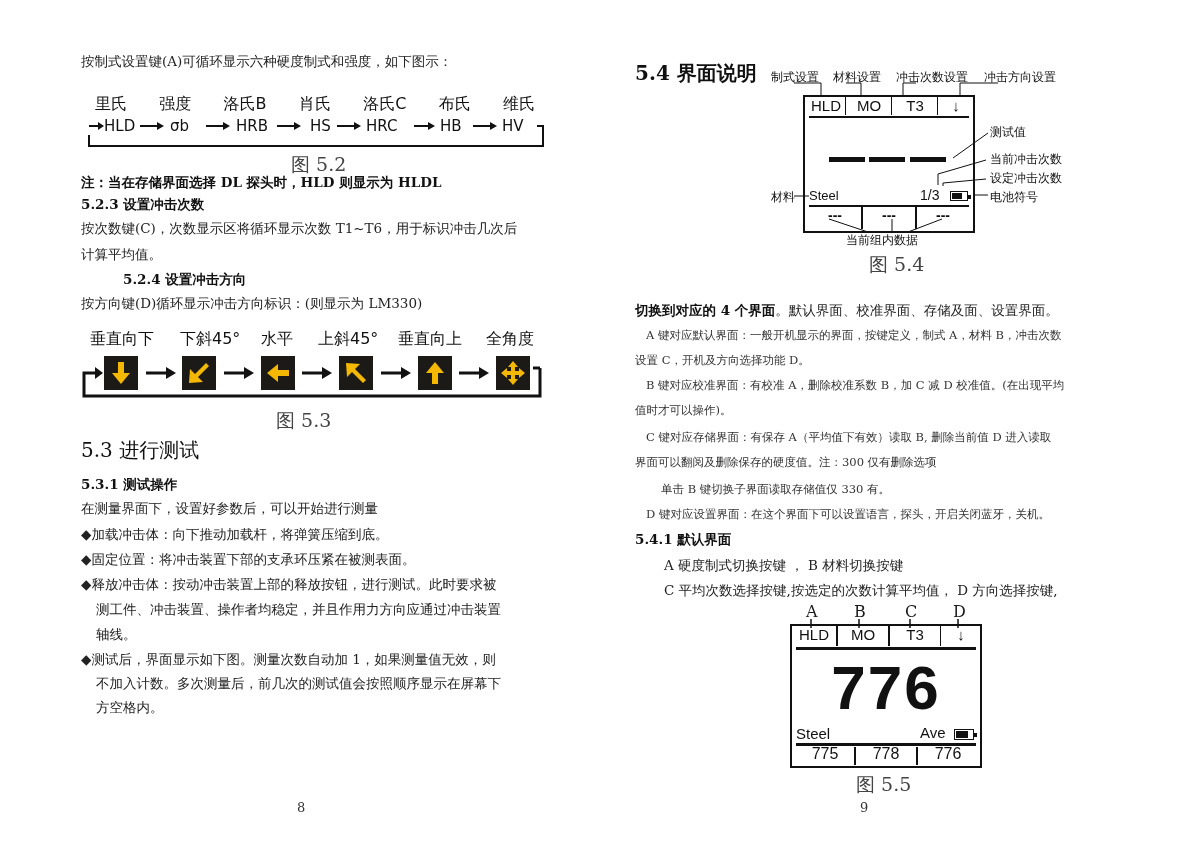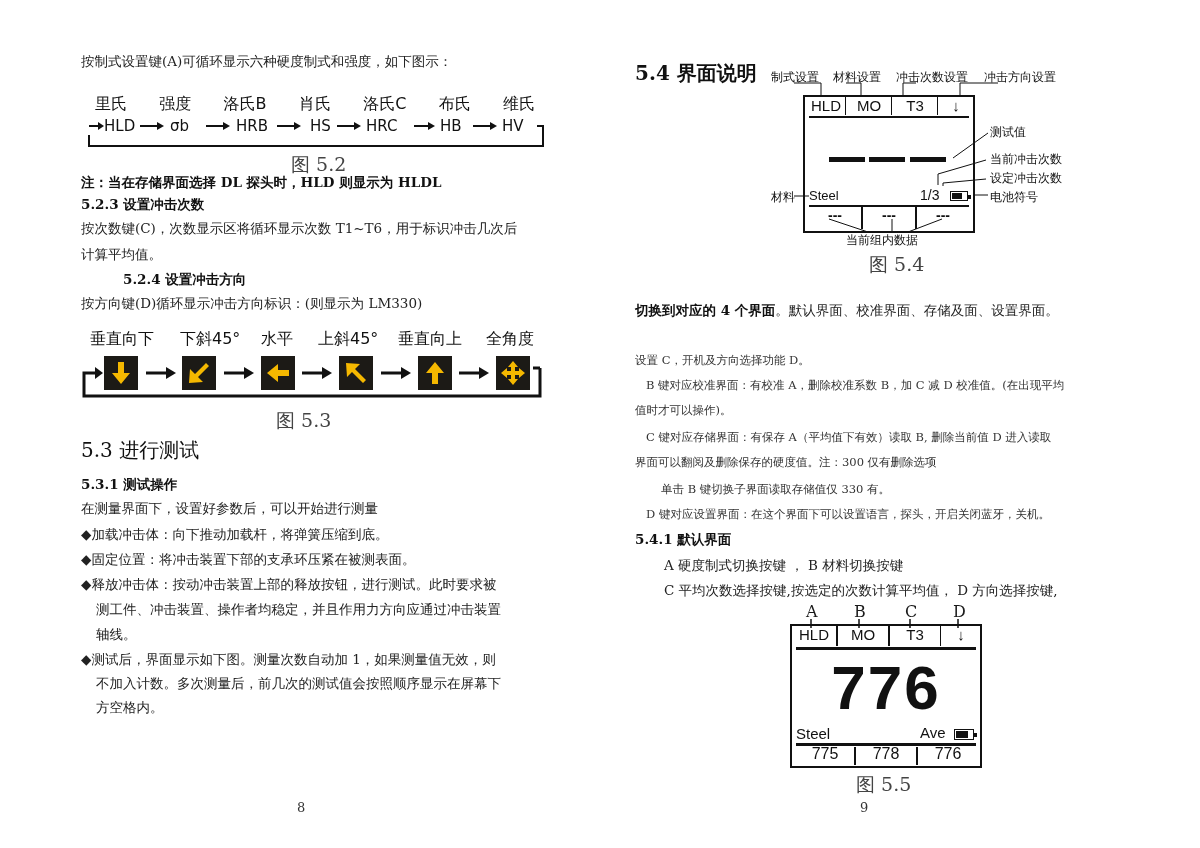--- a/index.html
+++ b/index.html
@@ -225,20 +225,21 @@
         <line x1="251" y1="219" x2="290" y2="232"></line>
         <line x1="314" y1="219" x2="314" y2="232"></line>
         <line x1="364" y1="219" x2="330" y2="232"></line>
       </g>
     </svg>
     <div class="abs caption" style="left:291px; top:252px;">图 5.4</div>
   </div>
 
   <div class="abs body-text" style="left:57px; top:302px;"><span class="bold">切换到对应的 4 个界面</span><span>。默认界面、校准界面、存储及面、设置界面。</span></div>
 
+  <div class="abs small-text" style="left:68px; top:328px;">A 键对应默认界面：一般开机显示的界面，按键定义，制式 A，材料 B，冲击次数</div>
   <div class="abs small-text" style="left:57px; top:353px;">设置 C，开机及方向选择功能 D。</div>
   <div class="abs small-text" style="left:68px; top:378px;">B 键对应校准界面：有校准 A，删除校准系数 B，加 C 减 D 校准值。(在出现平均</div>
   <div class="abs small-text" style="left:57px; top:403px;">值时才可以操作)。</div>
   <div class="abs small-text" style="left:68px; top:430px;">C 键对应存储界面：有保存 A（平均值下有效）读取 B, 删除当前值 D 进入读取</div>
   <div class="abs small-text" style="left:57px; top:455px;">界面可以翻阅及删除保存的硬度值。注：300 仅有删除选项</div>
   <div class="abs small-text" style="left:83px; top:482px;">单击 B 键切换子界面读取存储值仅 330 有。</div>
   <div class="abs small-text" style="left:68px; top:507px;">D 键对应设置界面：在这个界面下可以设置语言，探头，开启关闭蓝牙，关机。</div>
 
   <div class="abs body-text bold" style="left:57px; top:531px;">5.4.1 默认界面</div>
   <div class="abs body-text" style="left:86px; top:557px;">A 硬度制式切换按键 ，    B 材料切换按键</div>

